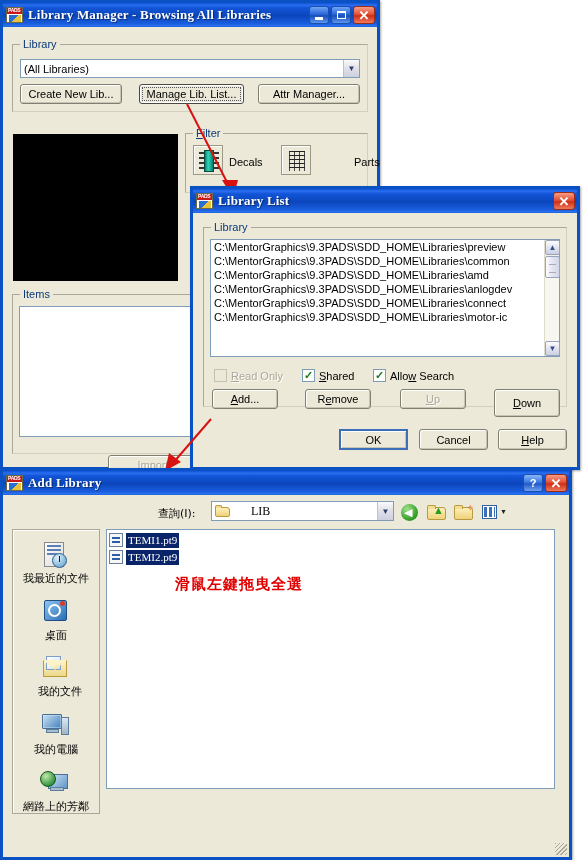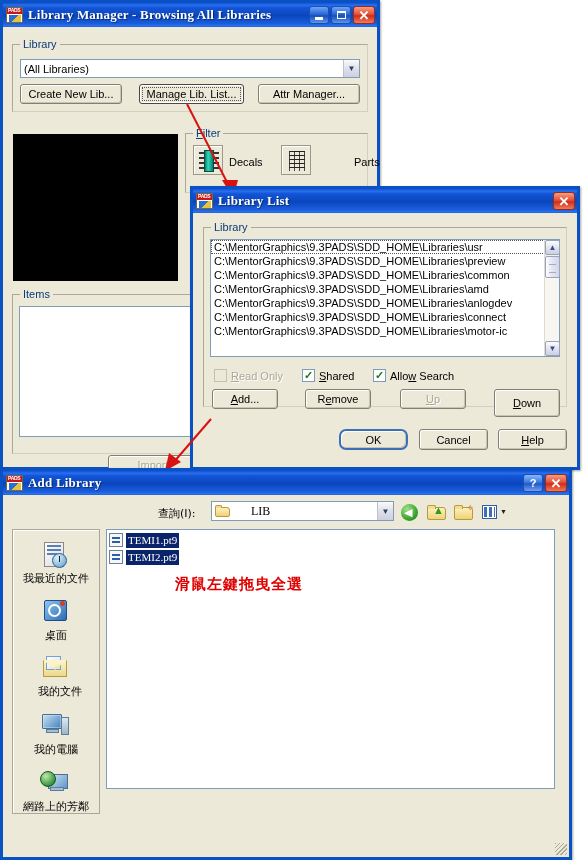--- a/index.html
+++ b/index.html
@@ -120,21 +120,21 @@
     box-shadow: inset 1px 1px 0 #fff, inset -1px -1px 0 #c8c4b4;
     display: flex; align-items: center; justify-content: center;
     font-size: 11px; color: #000;
     font-family: "Liberation Sans", sans-serif;
   }
   .btn.focus { border: 1px solid #4a4a42; box-shadow: inset 0 0 0 1px #fff, inset 0 0 0 2px #ece9d8; }
   .btn.focus::after {
     content:""; position:absolute; left:2px; right:2px; top:2px; bottom:2px;
     border: 1px dotted #55555a;
   }
-  .btn.default { border: 2px solid #3c6fb8; border-radius:7px; }
+  .btn.default { border: 2px solid #3c6fb8; border-radius:0; }
   .btn.disabled { color: #aca899; text-shadow: 1px 1px 0 #fff; }
 
   .listbox {
     position: absolute;
     background: #fff;
     border: 1px solid #7f9db9;
     overflow: hidden;
   }
   .lb-row {
     font-size: 11px;
@@ -336,21 +336,20 @@
           </span>
       </span>
     </div>
 
     <div class="group" style="left:10px; top:38px; width:364px; height:180px;">
       <span class="g-label">Library</span>
     </div>
 
     <div class="listbox" style="left:17px; top:50px; width:350px; height:118px;">
       <div id="paths-host">
-          <div class="lb-row sel-dotted">C:\MentorGraphics\9.3PADS\SDD_HOME\Libraries\usr</div>
           <div class="lb-row">C:\MentorGraphics\9.3PADS\SDD_HOME\Libraries\preview</div>
           <div class="lb-row">C:\MentorGraphics\9.3PADS\SDD_HOME\Libraries\common</div>
           <div class="lb-row">C:\MentorGraphics\9.3PADS\SDD_HOME\Libraries\amd</div>
           <div class="lb-row">C:\MentorGraphics\9.3PADS\SDD_HOME\Libraries\anlogdev</div>
           <div class="lb-row">C:\MentorGraphics\9.3PADS\SDD_HOME\Libraries\connect</div>
           <div class="lb-row">C:\MentorGraphics\9.3PADS\SDD_HOME\Libraries\motor-ic</div>
         </div>
     </div>
 
     <div class="sbar" style="left:351px; top:51px; width:15px; height:116px;">

